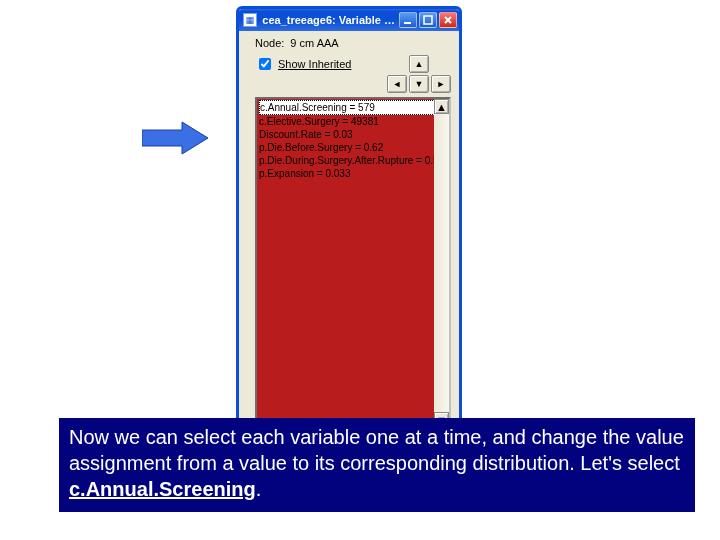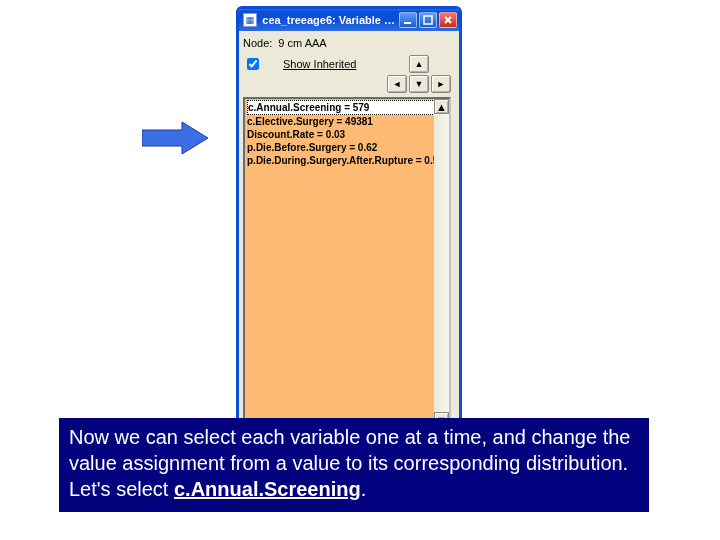--- a/index.html
+++ b/index.html
@@ -62,36 +62,36 @@
     font-size: 9px;
     font-weight: bold;
     color: #fff;
     border: 1px solid rgba(255,255,255,0.5);
   }
   .win-btn.min, .win-btn.max { background: linear-gradient(to bottom,#5d9df7,#1b5bcf); }
   .win-btn.close { background: linear-gradient(to bottom,#f77,#c52c19); }
   .win-btn svg { width: 10px; height: 10px; }
   .client {
     background: #ece9d8;
-    padding: 6px 8px 4px 4px;
+    padding: 6px 8px 4px 16px;
   }
   .node-row {
     display: flex;
     align-items: center;
     gap: 6px;
     font-size: 11px;
     color: #000;
     margin-bottom: 6px;
   }
   .node-row .lbl { }
   .node-row .val { }
   .checkbox-row {
     display: flex;
     align-items: center;
-    gap: 21px;
+    gap: 4px;
     font-size: 11px;
     color: #000;
     margin-bottom: 6px;
   }
   .checkbox-row input { width:12px; height:12px;}
   .checkbox-row .cbl { text-decoration: underline; }
   .arrow-pad {
     display: grid;
     grid-template-columns: 20px 20px 20px;
     grid-template-rows: 18px 18px;
@@ -106,26 +106,25 @@
     background: #ece9d8;
     border: 1px solid #888;
     border-radius: 2px;
     box-shadow: inset 1px 1px 0 #fff, inset -1px -1px 0 #b0b0b0;
     display:flex; align-items:center; justify-content:center;
     font-size:9px; color:#000;
   }
   .arrow-btn.empty { visibility:hidden; }
   .listbox {
     clear: both;
-    background: #fdba74;
+    background: #b91c1c;
     border: 2px inset #c0c0c0;
     height: 332px;
     overflow: hidden;
     position: relative;
-    font-weight: bold;
   }
   .list-inner {
     padding: 1px 2px;
     font-size: 10px;
     line-height: 13px;
     color: #000;
   }
   .list-row {
     white-space: nowrap;
   }
@@ -148,21 +147,21 @@
   .arrow {
     position: absolute;
     left: 142px;
     top: 118px;
   }
   .arrow svg { width: 68px; height: 40px; }
   .caption {
     position: absolute;
     left: 59px;
     top: 418px;
-    width: 590px;
+    width: 636px;
     background: #02027e;
     color: #fff;
     font-family: Arial, sans-serif;
     font-size: 20px;
     line-height: 26px;
     padding: 6px 10px 10px 10px;
   }
   .caption .em {
     font-weight: bold;
     text-decoration: underline;
@@ -225,20 +224,21 @@
           <span>►</span>
         </div>
     </div>
     <div class="listbox">
       <div class="list-inner" id="var-list">
           <div class="list-row selected">c.Annual.Screening = 579</div>
           <div class="list-row">c.Elective.Surgery = 49381</div>
           <div class="list-row">Discount.Rate = 0.03</div>
           <div class="list-row">p.Die.Before.Surgery = 0.62</div>
           <div class="list-row">p.Die.During.Surgery.After.Rupture = 0.54</div>
+          <div class="list-row">p.Expansion = 0.033</div>
         </div>
       <div class="scrollbar-v">
         <div class="sb-btn">▲</div>
         <div class="sb-track"></div>
         <div class="sb-btn">▼</div>
       </div>
     </div>
   </div>
 </div>
 

